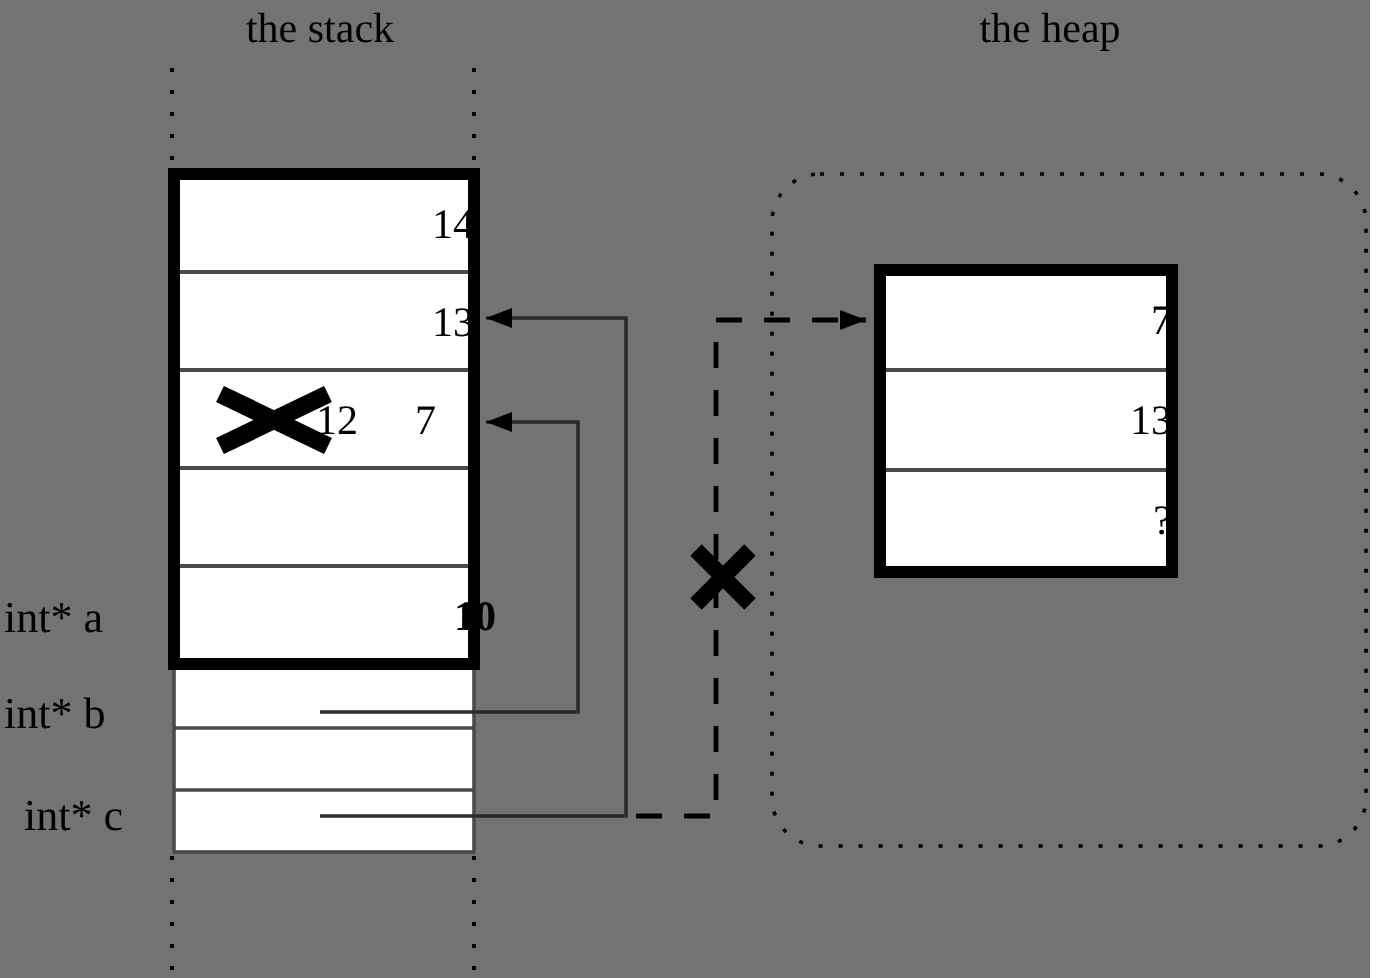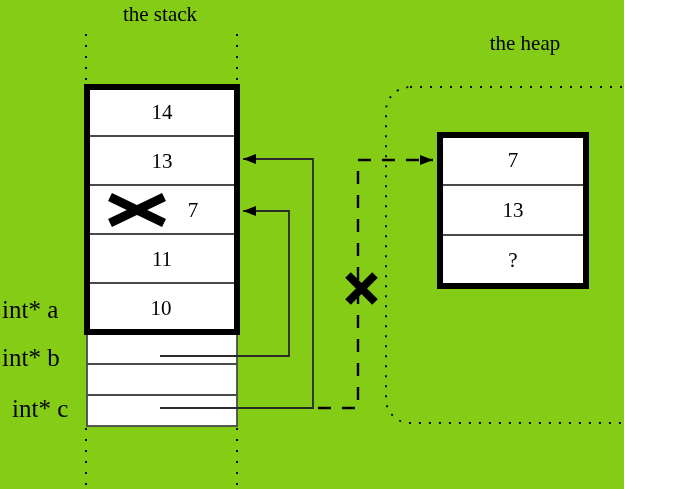--- a/index.html
+++ b/index.html
@@ -2,23 +2,23 @@
 <html><head>
 <meta charset="utf-8">
 <style>
   html, body {
     margin: 0;
     padding: 0;
     background: #ffffff;
   }
   #canvas {
     position: relative;
-    width: 624px;
+    width: 685px;
     height: 489px;
-    background: #84cc16;
+    background: #737373;
     font-family: "Liberation Serif", "DejaVu Serif", serif;
     overflow: hidden;
   }
   #svg-layer {
     position: absolute;
     left: 0;
     top: 0;
     width: 692px;
     height: 489px;
   }
@@ -29,39 +29,39 @@
     color: #000000;
     white-space: nowrap;
     text-align: center;
   }
   .cell-value {
     position: absolute;
     font-family: "Liberation Serif", "DejaVu Serif", serif;
     font-size: 21px;
     color: #000000;
     white-space: nowrap;
-    text-align: center;
+    text-align: right;
     pointer-events: none;
   }
   .var-label {
     position: absolute;
     font-family: "Liberation Serif", "DejaVu Serif", serif;
-    font-size: 25px;
+    font-size: 22px;
     color: #000000;
     white-space: nowrap;
   }
 </style>
 </head>
 <body>
 
 <div id="canvas">
 
   <div class="title-label" style="left:110px; top:2px; width:100px;">the stack</div>
 
-  <div class="title-label" style="left:470px; top:2px; width:110px;margin-top:29px;">the heap</div>
+  <div class="title-label" style="left:470px; top:2px; width:110px;">the heap</div>
 
   <svg id="svg-layer" viewBox="0 0 692 489">
     <defs>
       <marker id="arrowSolid" markerWidth="14" markerHeight="10" refX="13" refY="5" orient="auto" markerUnits="userSpaceOnUse">
         <path d="M13,5 L0,0 L0,10 z" fill="#000000"></path>
       </marker>
       <marker id="arrowDashed" markerWidth="14" markerHeight="10" refX="13" refY="5" orient="auto" markerUnits="userSpaceOnUse">
         <path d="M13,5 L0,0 L0,10 z" fill="#000000"></path>
       </marker>
     </defs>
@@ -115,26 +115,26 @@
     <g>
       <line x1="110" y1="197" x2="164" y2="223" stroke="#000000" stroke-width="9" stroke-linecap="butt"></line>
       <line x1="164" y1="197" x2="110" y2="223" stroke="#000000" stroke-width="9" stroke-linecap="butt"></line>
     </g>
   </svg>
 
   <div class="cell-value" style="left:87px; top:100px; width:150px;">14</div>
 
   <div class="cell-value" style="left:87px; top:149px; width:150px;">13</div>
 
+  <div class="cell-value" style="left:94px; top:198px; width:85px;">12</div>
 
   <div class="cell-value" style="left:168px; top:198px; width:50px;">7</div>
 
-  <div class="cell-value" style="left:87px; top:247px; width:150px;">11</div>
 
-  <div class="cell-value" style="left:86px; top:296px; width:150px;">10</div>
+  <div class="cell-value" style="left:98px; top:296px; width:150px;font-weight:bold;">10</div>
 
   <div class="cell-value" style="left:440px; top:148px; width:146px;">7</div>
 
   <div class="cell-value" style="left:440px; top:198px; width:146px;">13</div>
 
   <div class="cell-value" style="left:440px; top:248px; width:146px;">?</div>
 
   <div class="var-label" style="left:2px; top:296px;">int* a</div>
 
   <div class="var-label" style="left:2px; top:344px;text-align:right;">int* b</div>

